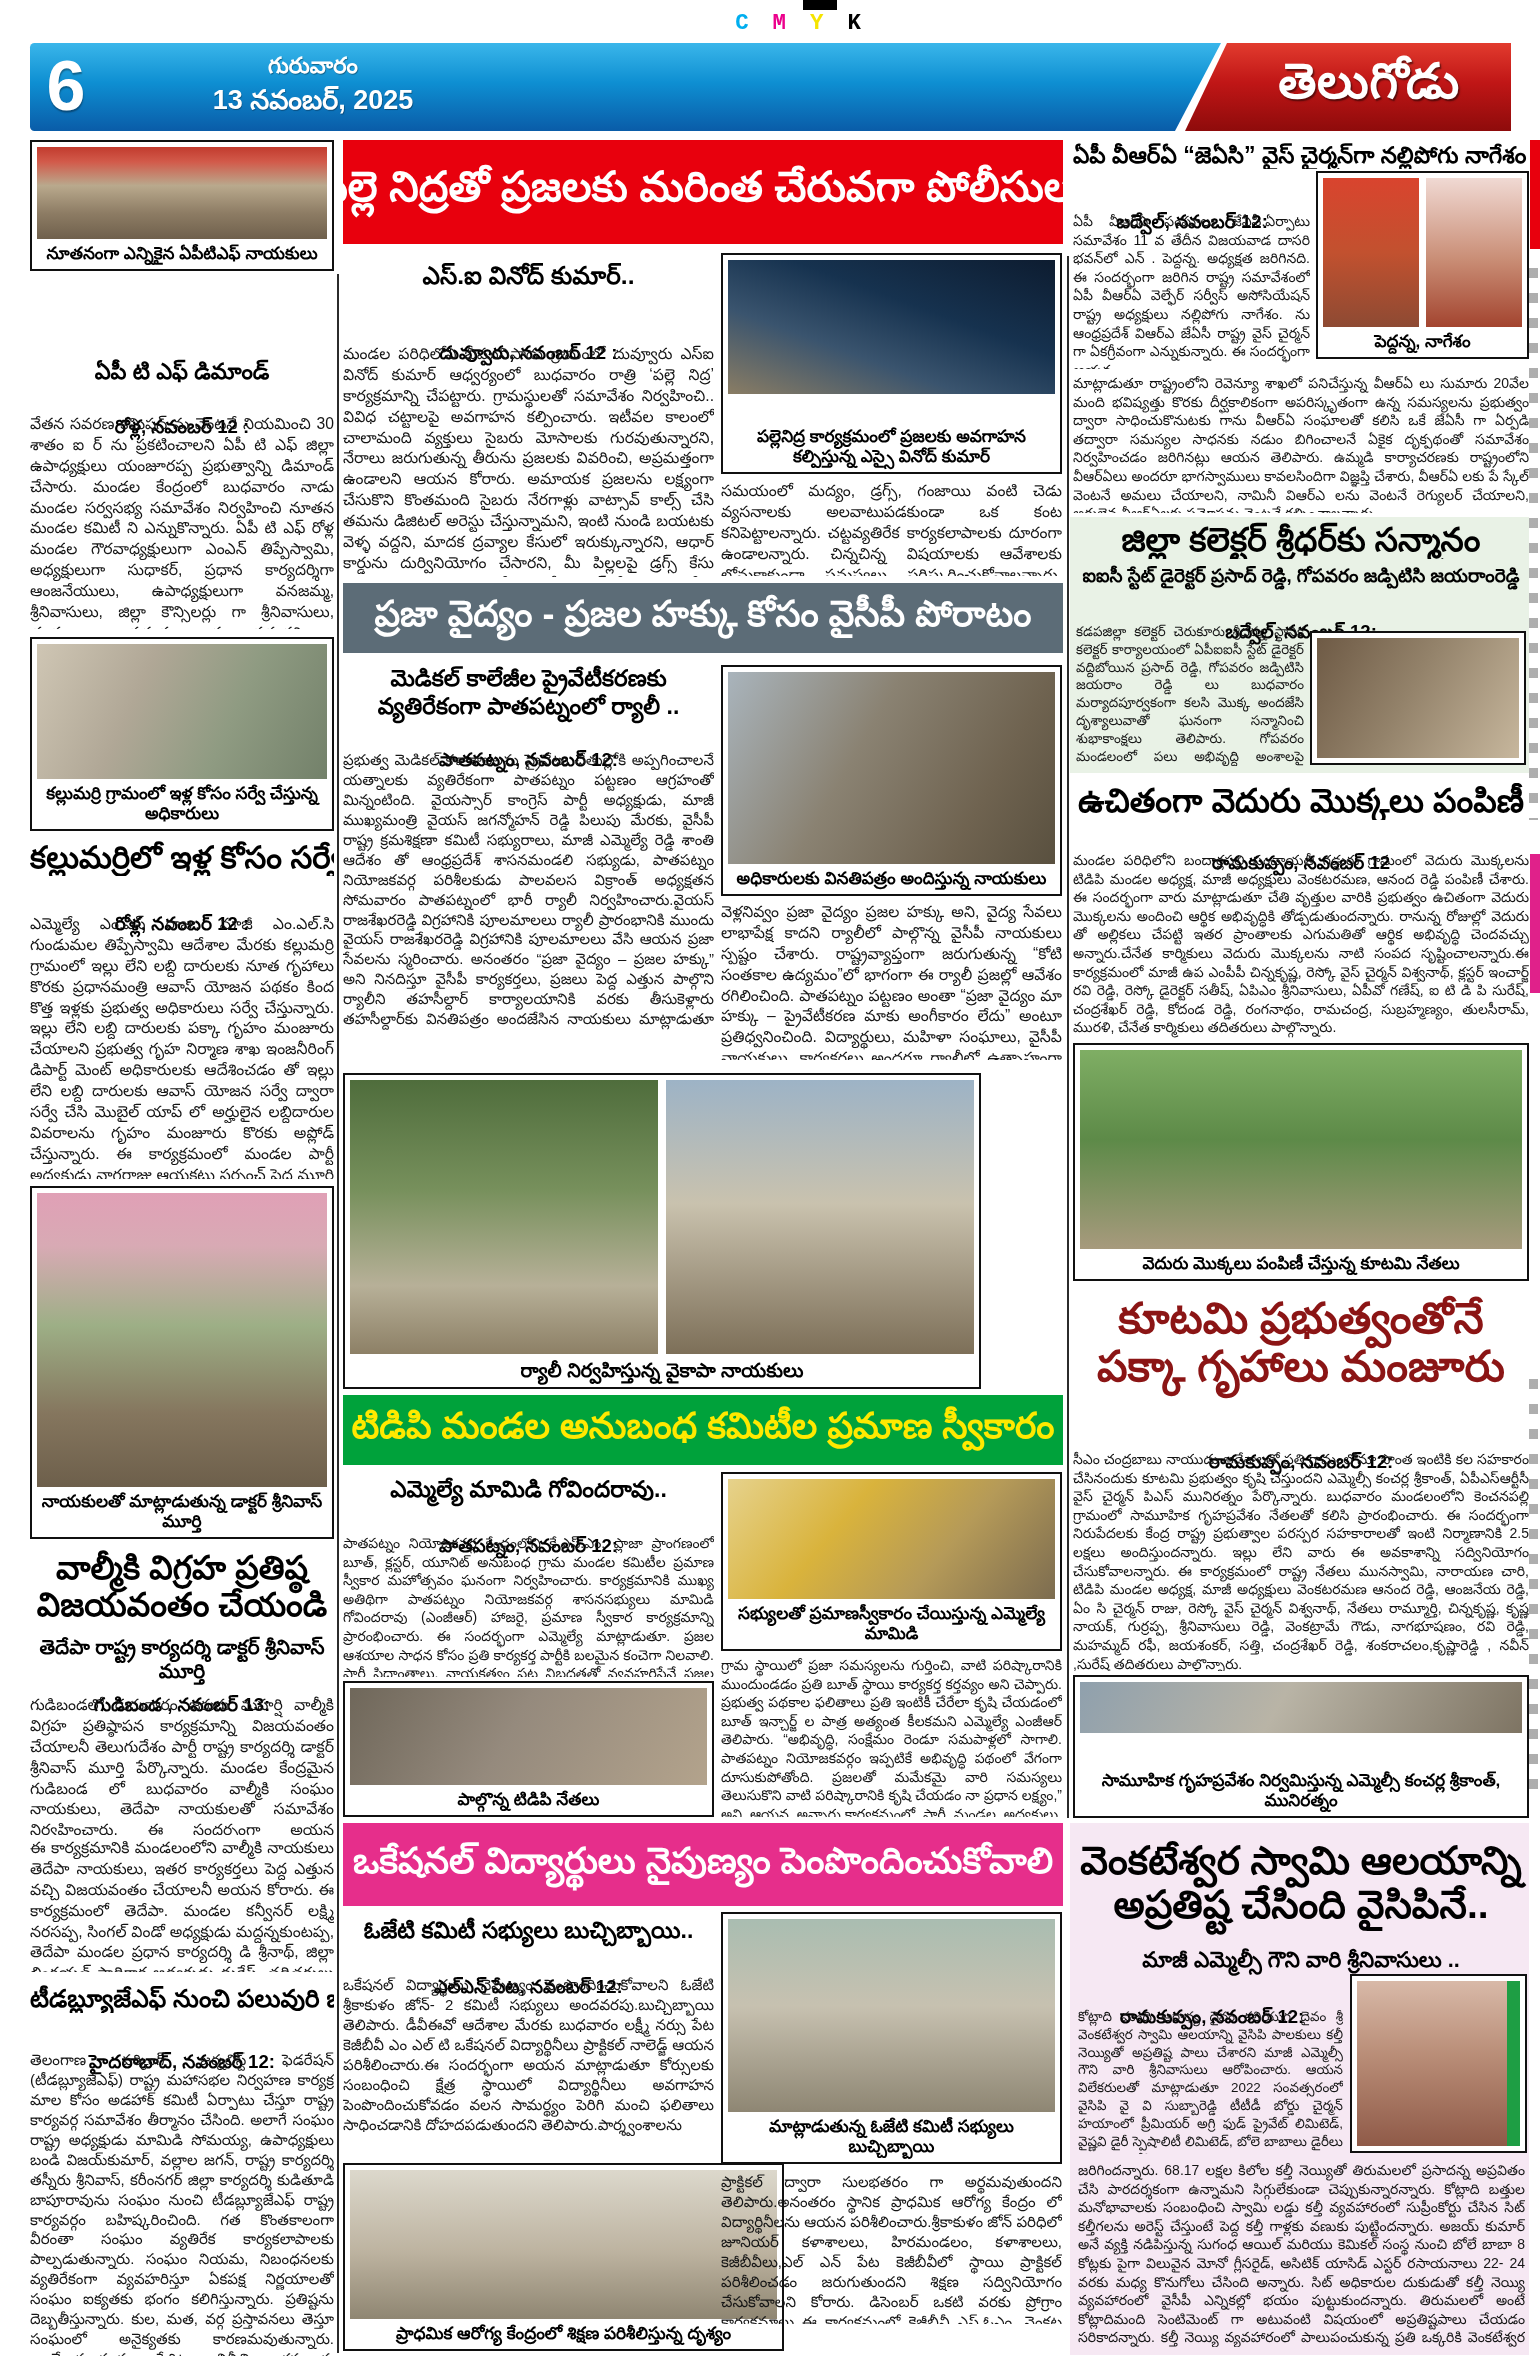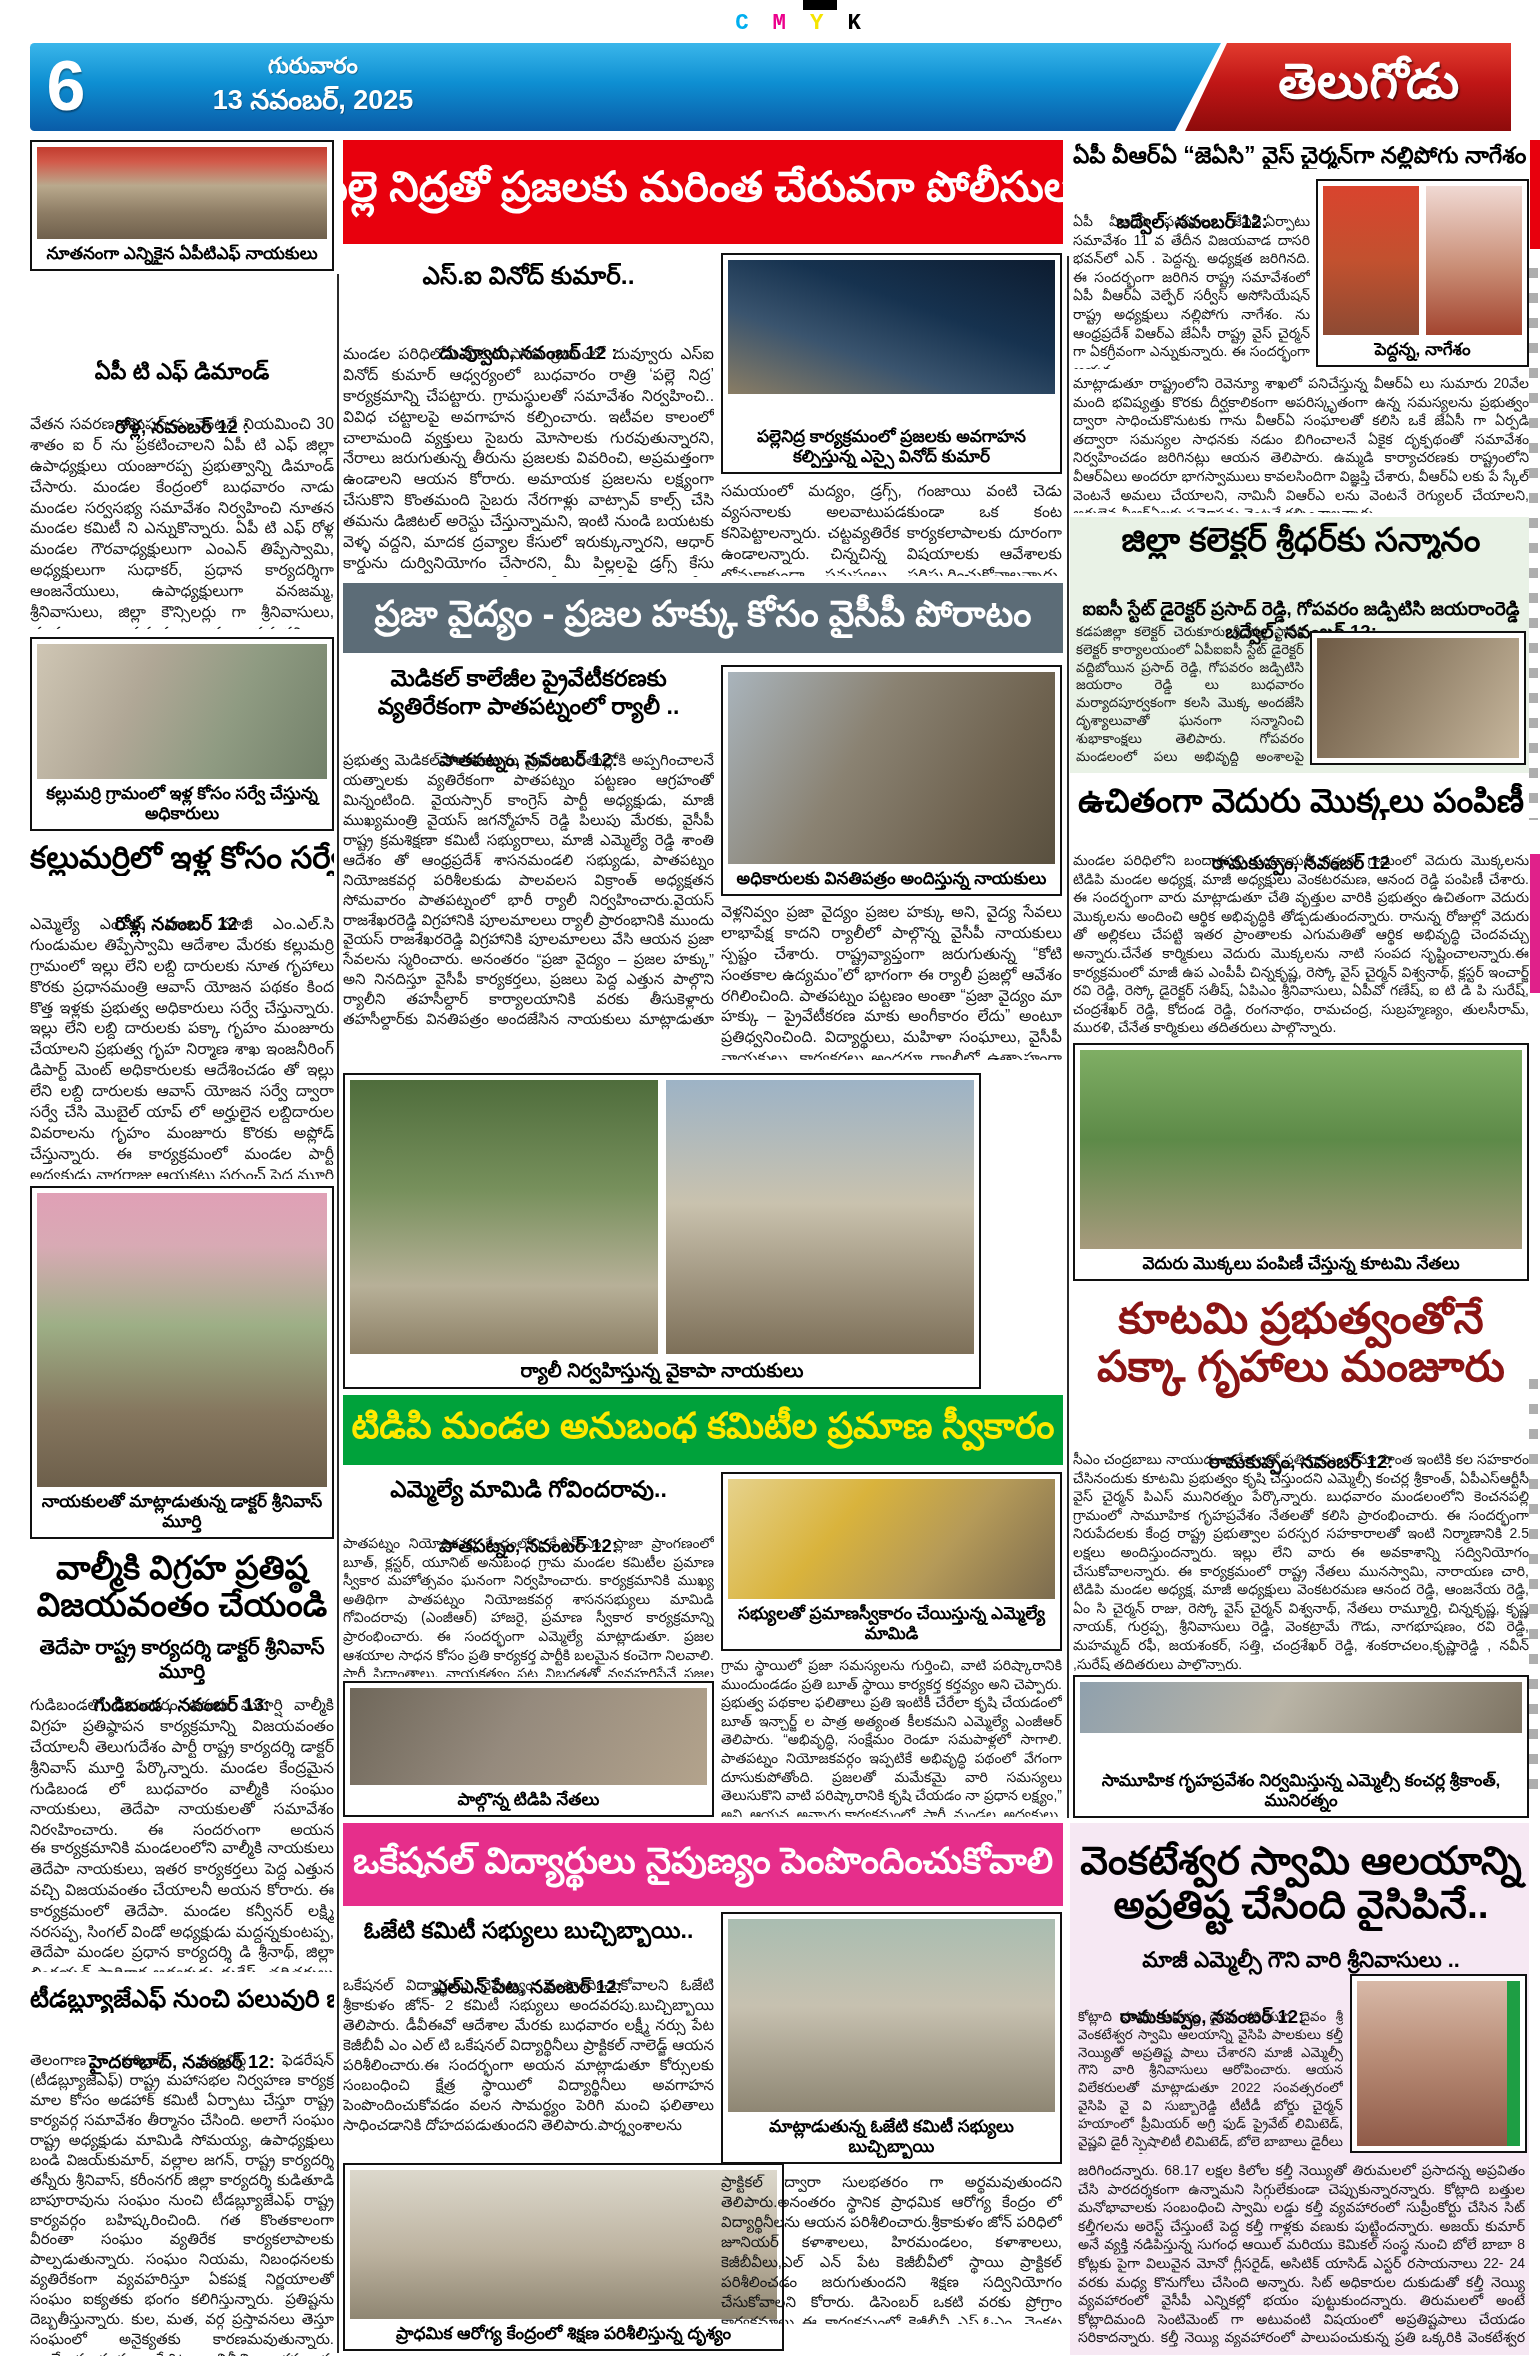--- a/index.html
+++ b/index.html
@@ -168,32 +168,32 @@
   </div>
   <div class="abs photo-frame" style="left:721px;top:1912px;width:341px;height:252px;">
     <div class="photo p10"></div>
     <div class="pcap">మాట్లాడుతున్న ఓజేటి కమిటీ సభ్యులు బుచ్చిబ్బాయి</div>
   </div>
   <div class="abs body" style="left:721px;top:2172px;width:341px;height:152px;font-size:15px;">ప్రాక్టికల్ ద్వారా సులభతరం గా అర్థమవుతుందని తెలిపారు.అనంతరం స్థానిక ప్రాధమిక ఆరోగ్య కేంద్రం లో విద్యార్థినీలను ఆయన పరిశీలించారు.శ్రీకాకుళం జోన్ పరిధిలో జూనియర్ కళాశాలలు, హిరమండలం, కళాశాలలు, కెజీబీవీలు,ఎల్ ఎన్ పేట కెజీబీవీలో స్థాయి ప్రాక్టికల్ పరిశీలించడం జరుగుతుందని శిక్షణ సద్వినియోగం చేసుకోవాలని కోరారు. డిసెంబర్ ఒకటి వరకు ప్రోగ్రాం కార్యక్రమాలు ఈ కార్యక్రమంలో కెజీబీవీ ఎస్.ఓఎం. వెంకట ఎస్.సాయి ప్రసన్న తదితరులు పాల్గొన్నారు.</div>
 
   <div class="abs headline nowrap" style="left:1073px;top:143px;width:456px;font-size:23px;">ఏపీ వీఆర్ఏ “జెఏసి” వైస్ చైర్మన్‌గా నల్లిపోగు నాగేశం ఎన్నిక</div>
   <div class="abs dateline" style="left:1073px;top:186px;width:238px;">బద్వేల్, నవంబర్ 12:</div>
   <div class="abs body" style="left:1073px;top:212px;width:237px;height:157px;font-size:14px;">ఏపీ వీఆర్ఏ సంఘాలు జేఏసీ.ఏర్పాటు సమావేశం 11 వ తేదీన విజయవాడ దాసరి భవన్‌లో ఎన్ . పెద్దన్న. అధ్యక్షత జరిగినది. ఈ సందర్భంగా జరిగిన రాష్ట్ర సమావేశంలో ఏపీ వీఆర్ఏ వెల్ఫేర్ సర్వీస్ అసోసియేషన్ రాష్ట్ర అధ్యక్షులు నల్లిపోగు నాగేశం. ను ఆంధ్రప్రదేశ్ విఆర్ఎ జేఏసీ రాష్ట్ర వైస్ చైర్మన్ గా ఏకగ్రీవంగా ఎన్నుకున్నారు. ఈ సందర్భంగా ఆయన</div>
-  <div class="abs photo-frame" style="left:1316px;top:179px;width:213px;height:188px;">
+  <div class="abs photo-frame" style="left:1316px;top:171px;width:213px;height:188px;">
     <div class="duo">
       <div class="p12a"></div>
       <div class="p12b"></div>
     </div>
     <div class="pcap">పెద్దన్న,  నాగేశం</div>
   </div>
   <div class="abs body" style="left:1073px;top:374px;width:456px;height:139px;font-size:14px;">మాట్లాడుతూ రాష్ట్రంలోని రెవెన్యూ శాఖలో పనిచేస్తున్న వీఆర్ఏ లు సుమారు 20వేల మంది భవిష్యత్తు కొరకు దీర్ఘకాలికంగా అపరిస్కృతంగా ఉన్న సమస్యలను ప్రభుత్వం ద్వారా సాధించుకొనుటకు గాను వీఆర్ఏ సంఘాలతో కలిసి ఒకే జేఏసీ గా ఏర్పడి తద్వారా సమస్యల సాధనకు నడుం బిగించాలనే ఏకైక దృక్పథంతో సమావేశం నిర్వహించడం జరిగినట్లు ఆయన తెలిపారు. ఉమ్మడి కార్యాచరణకు రాష్ట్రంలోని వీఆర్ఏలు అందరూ భాగస్వాములు కావలసిందిగా విజ్ఞప్తి చేశారు,  వీఆర్ఏ లకు పే స్కేల్ వెంటనే అమలు చేయాలని,  నామినీ విఆర్ఎ లను వెంటనే రెగ్యులర్ చేయాలని,  అర్హులైన వీఆర్ఏలకు ప్రమోషన్లు వెంటనే కల్పించాలన్నారు.</div>
 
   <div class="abs greenblock" style="left:1070px;top:517px;width:459px;height:256px;"></div>
   <div class="abs headline nowrap" style="left:1073px;top:522px;width:456px;font-size:33px;">జిల్లా కలెక్టర్  శ్రీధర్‌కు సన్మానం</div>
-  <div class="abs subhead" style="left:1073px;top:598px;width:456px;font-size:18.6px;">ఐఐసీ స్టేట్ డైరెక్టర్ ప్రసాద్ రెడ్డి, గోపవరం జడ్పిటిసి జయరాంరెడ్డి</div>
+  <div class="abs subhead" style="left:1073px;top:565px;width:456px;font-size:18.6px;">ఐఐసీ స్టేట్ డైరెక్టర్ ప్రసాద్ రెడ్డి, గోపవరం జడ్పిటిసి జయరాంరెడ్డి</div>
   <div class="abs dateline" style="left:1073px;top:596px;width:456px;">బద్వేల్, నవంబర్ 12:</div>
   <div class="abs body" style="left:1076px;top:623px;width:228px;height:143px;font-size:13.4px;">కడపజిల్లా కలెక్టర్ చెరుకూరు శ్రీధర్ను స్థానిక కలెక్టర్ కార్యాలయంలో ఏపీఐఐసీ స్టేట్ డైరెక్టర్ వద్దిబోయిన ప్రసాద్ రెడ్డి, గోపవరం జడ్పిటిసి జయరాం రెడ్డి లు బుధవారం మర్యాదపూర్వకంగా కలసి మొక్క అందజేసి దృశ్యాలువాతో ఘనంగా సన్మానించి శుభాకాంక్షలు తెలిపారు. గోపవరం మండలంలో పలు అభివృద్ధి అంశాలపై ఇరువురు చర్చించుకున్నారు.</div>
   <div class="abs photo-frame" style="left:1310px;top:631px;width:216px;height:134px;">
     <div class="photo p13"></div>
   </div>
 
   <div class="abs headline nowrap" style="left:1073px;top:783px;width:456px;font-size:33px;">ఉచితంగా వెదురు మొక్కలు పంపిణీ</div>
   <div class="abs dateline" style="left:1073px;top:827px;width:456px;">రామకుప్పం, నవంబర్ 12</div>
   <div class="abs body" style="left:1073px;top:851px;width:456px;height:188px;font-size:14px;">మండల పరిధిలోని బందార్లపల్లి పంచాయతీ గడ్డురు గ్రామంలో  వెదురు మొక్కలను టిడిపి మండల అధ్యక్ష, మాజీ అధ్యక్షులు వెంకటరమణ, ఆనంద రెడ్డి పంపిణీ చేశారు. ఈ సందర్భంగా వారు మాట్లాడుతూ చేతి వృత్తుల వారికి ప్రభుత్వం ఉచితంగా వెదురు మొక్కలను అందించి ఆర్థిక అభివృద్ధికి తోడ్పడుతుందన్నారు. రానున్న రోజుల్లో వెదురు తో అల్లికలు చేపట్టి ఇతర ప్రాంతాలకు ఎగుమతితో ఆర్థిక అభివృద్ధి చెందవచ్చు అన్నారు.చేనేత కార్మికులు వెదురు మొక్కలను నాటి సంపద సృష్టించాలన్నారు.ఈ కార్యక్రమంలో మాజీ ఉప ఎంపీపీ చిన్నకృష్ణ, రెస్కో వైస్ చైర్మన్ విశ్వనాథ్, క్లస్టర్ ఇంచార్జ్ రవి రెడ్డి, రెస్కో డైరెక్టర్ సతీష్, ఏపిఎం శ్రీనివాసులు, ఏపీవో గణేష్, ఐ టి డి పి సురేష్, చంద్రశేఖర్ రెడ్డి, కోదండ రెడ్డి, రంగనాథం, రామచంద్ర, సుబ్రహ్మణ్యం, తులసీరామ్, మురళి, చేనేత కార్మికులు తదితరులు పాల్గొన్నారు.</div>
   <div class="abs photo-frame" style="left:1073px;top:1043px;width:456px;height:238px;">

